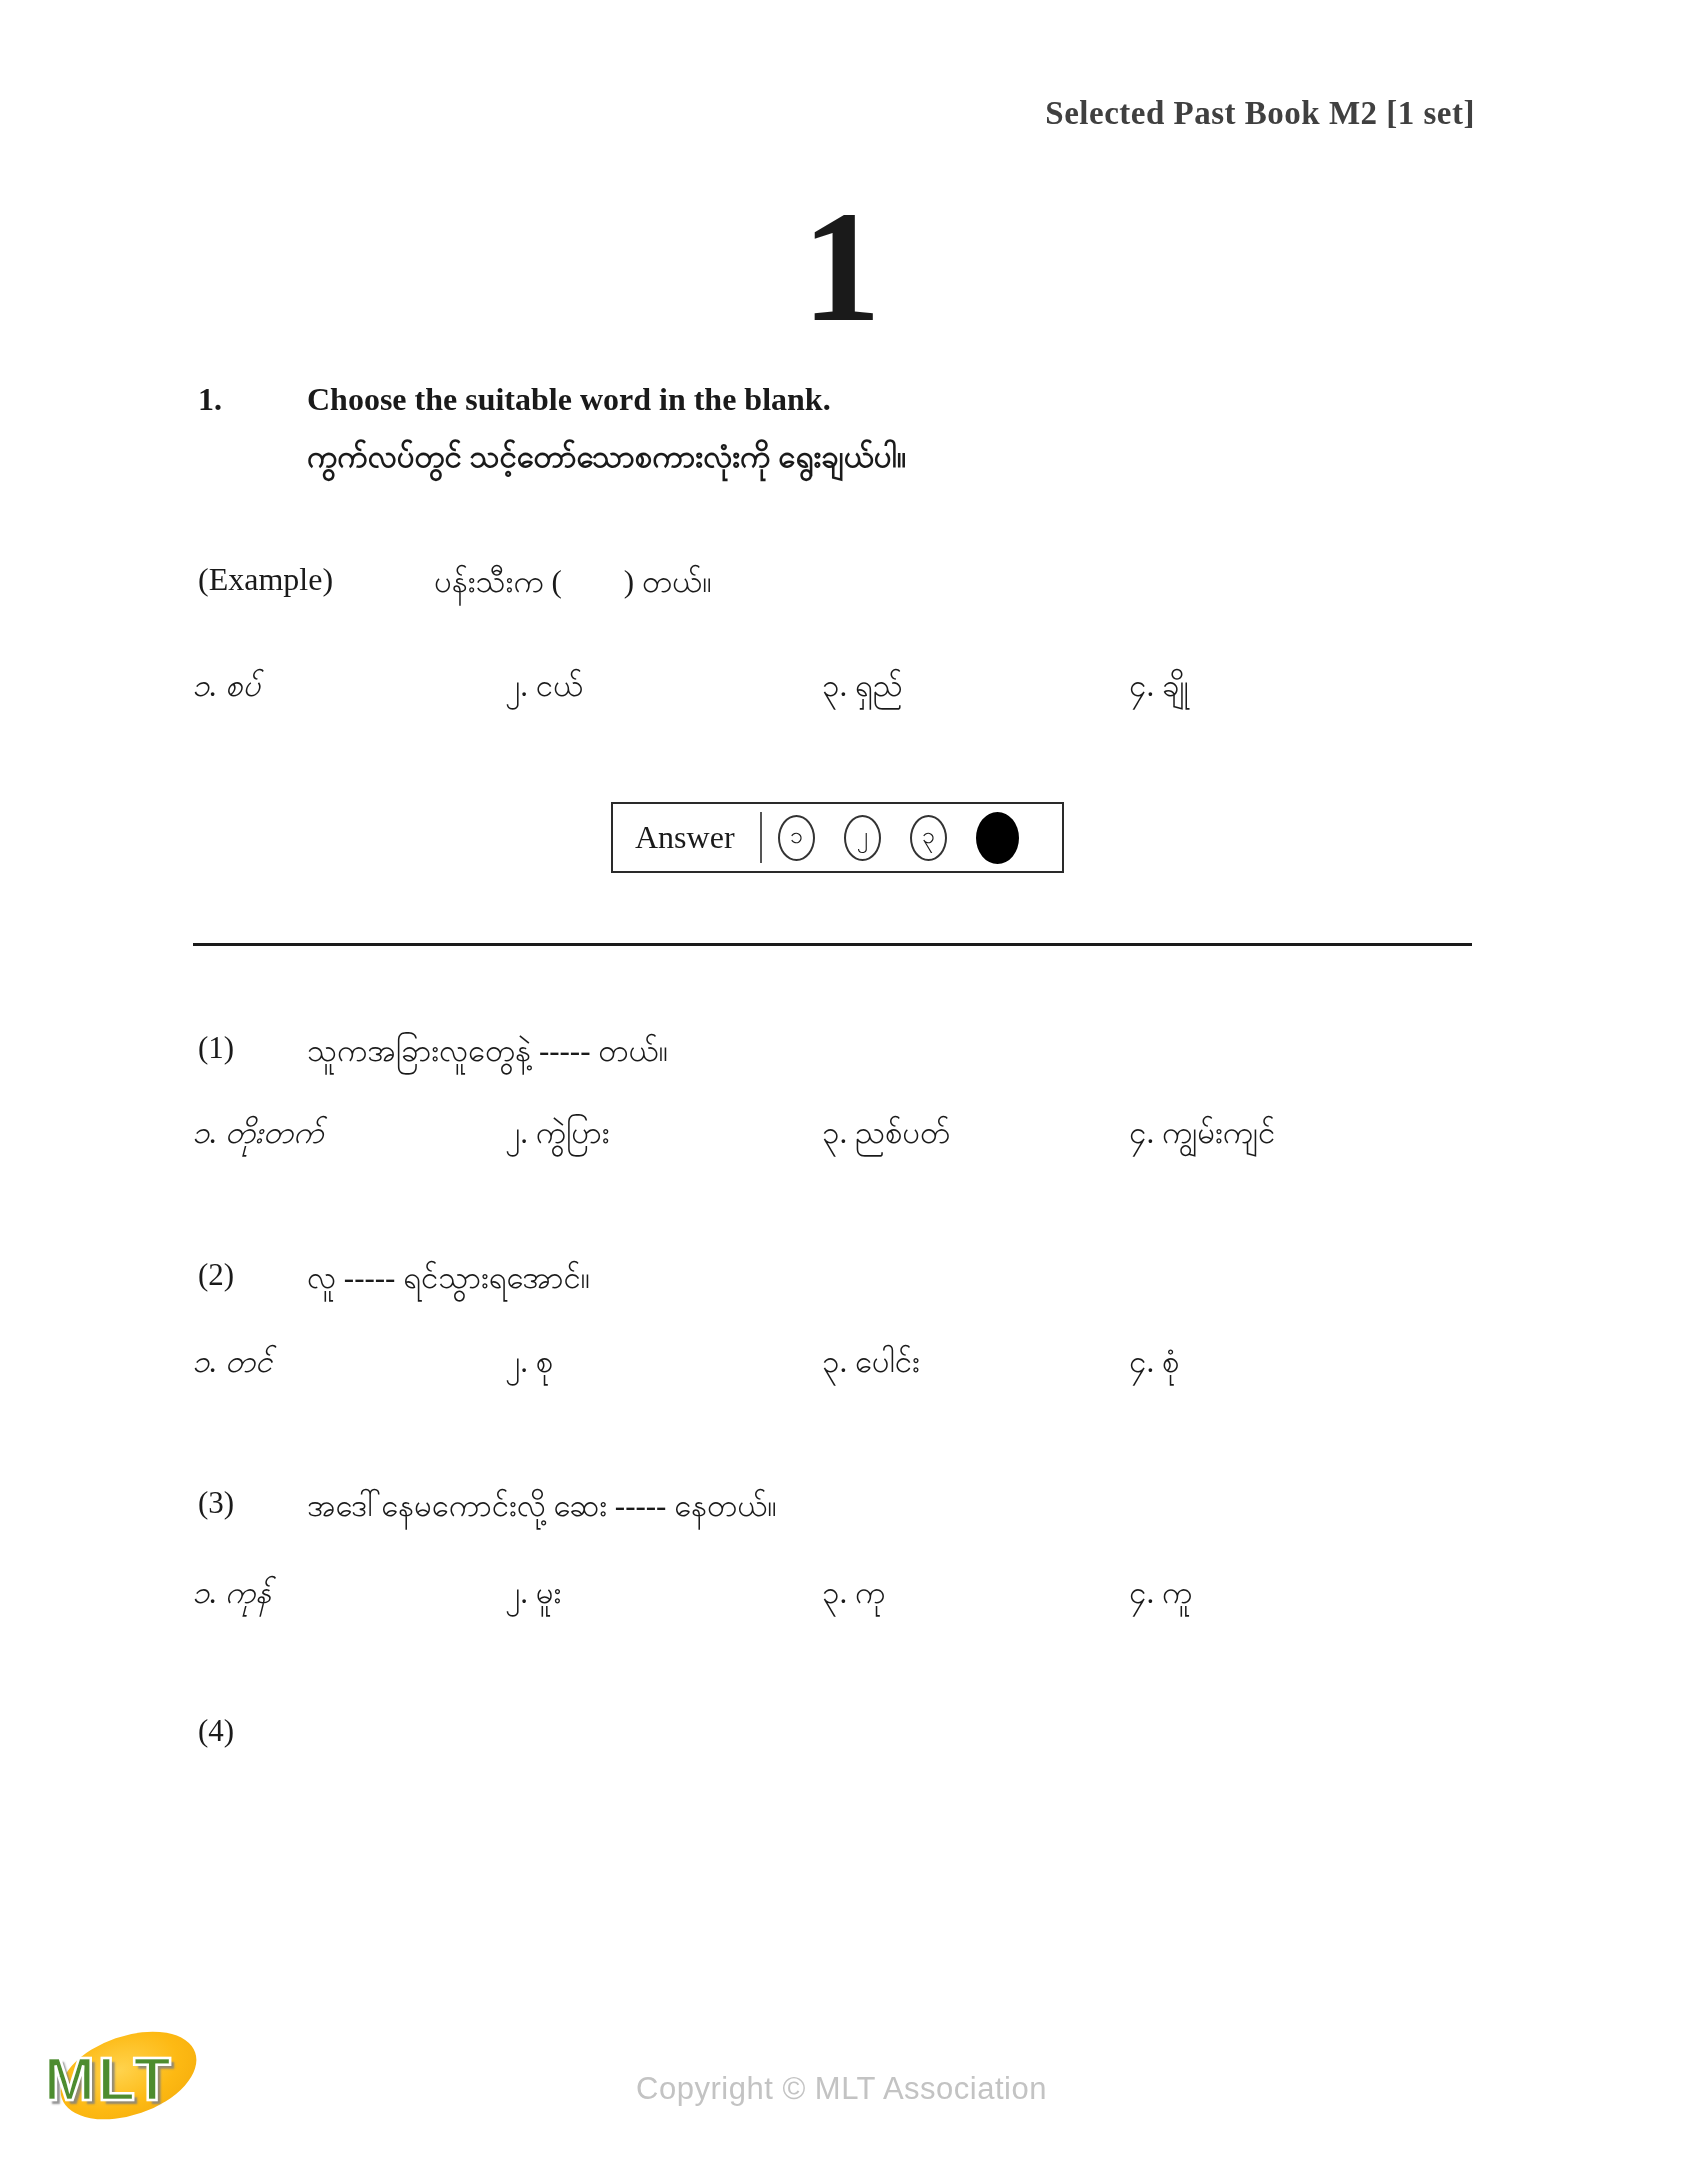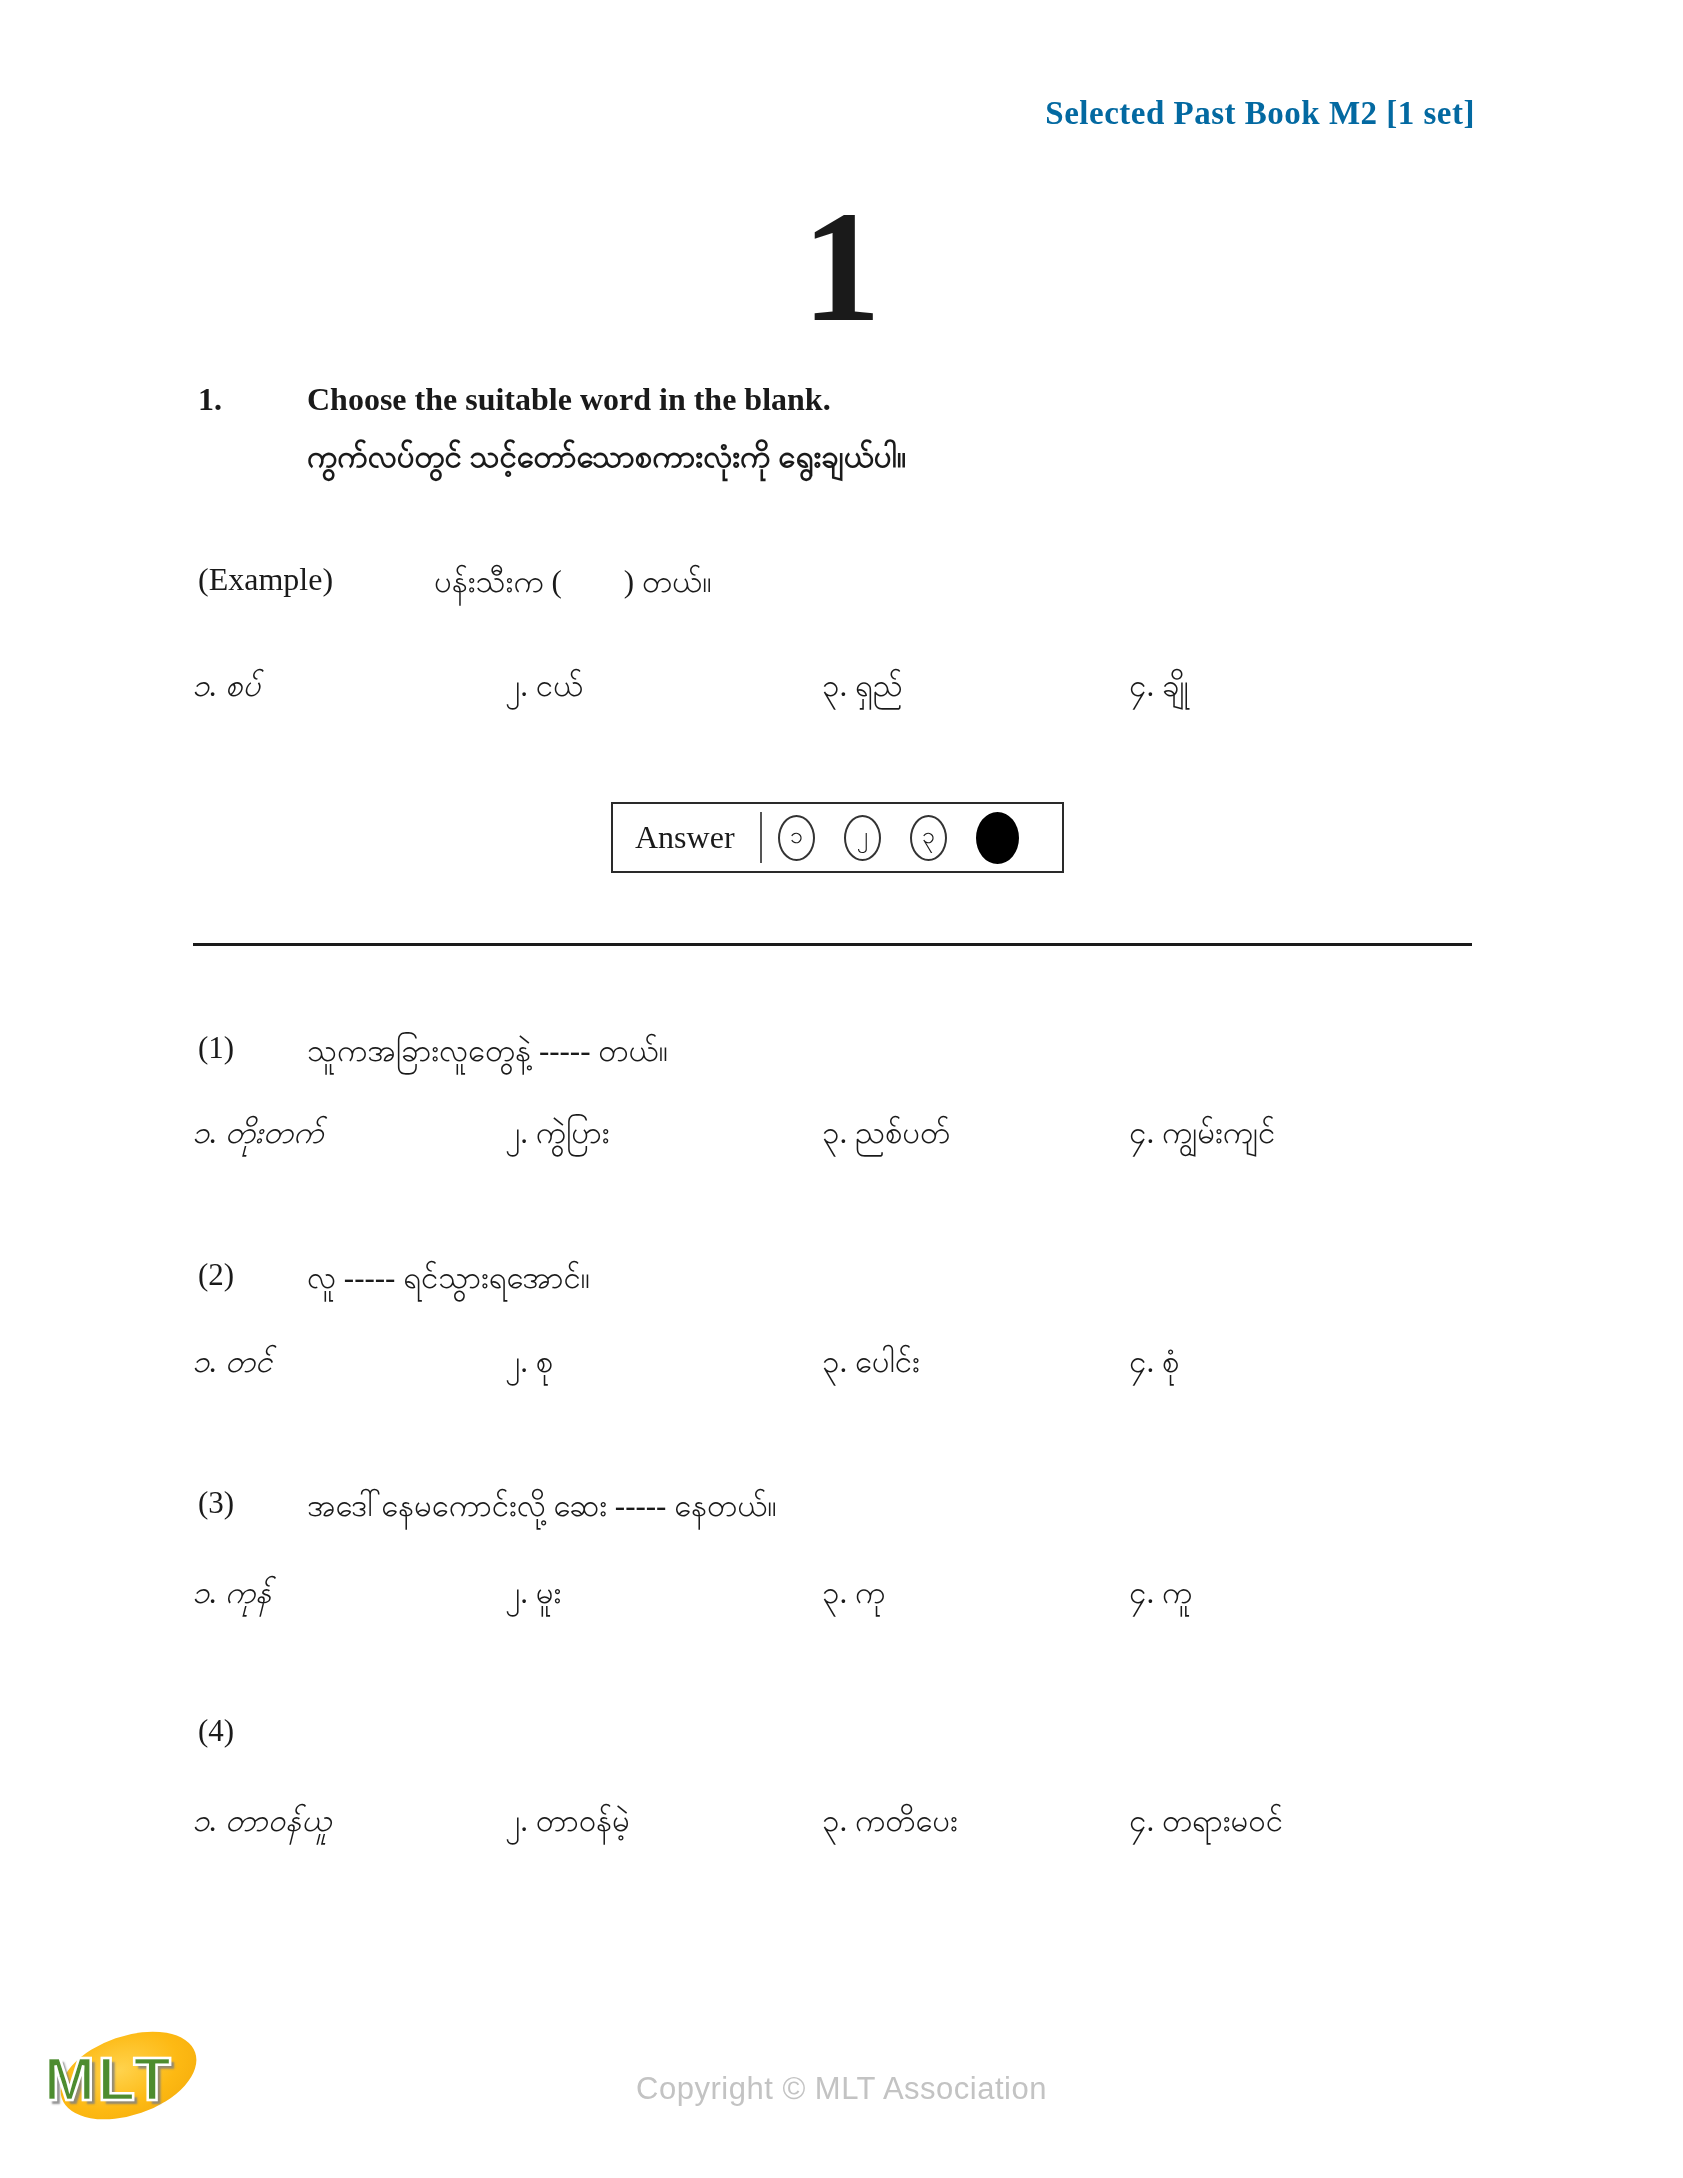--- a/index.html
+++ b/index.html
@@ -9,21 +9,21 @@
     height:2178px;
     background:#ffffff;
     font-family:"Liberation Serif", serif;
     color:#1a1a1a;
     overflow:hidden;
   }
 
   
   .hdr{
     position:absolute; top:95px; right:208px;
-    font-size:33px; font-weight:bold; color:#0369a1;
+    font-size:33px; font-weight:bold; color:#404040;
     letter-spacing:0.5px;
   }
 
   
   .pageno{
     position:absolute; top:188px; left:0; right:0;
     text-align:center; font-size:158px; line-height:1; font-weight:bold;
   }
 
   
@@ -157,26 +157,20 @@
   <div class="optrow" style="top:1572px">
     <span class="o o1">၁. ကုန်</span>
     <span class="o o2">၂. မူး</span>
     <span class="o o3">၃. ကု</span>
     <span class="o o4">၄. ကူ</span>
   </div>
 
   <div class="qhead" style="top:1713px">
     <span class="qnum">(4)</span>
   </div>
-  <div class="optrow" style="top:1800px">
-    <span class="o o1">၁. တာဝန်ယူ</span>
-    <span class="o o2">၂. တာဝန်မဲ့</span>
-    <span class="o o3">၃. ကတိပေး</span>
-    <span class="o o4">၄. တရားမဝင်</span>
-  </div>
 
   <div class="logo">
     <span class="logo-ellipse"></span>
     <span class="logo-text">MLT</span>
   </div>
   <div class="copyright">Copyright © MLT Association</div>
 
 </div>
 
 

